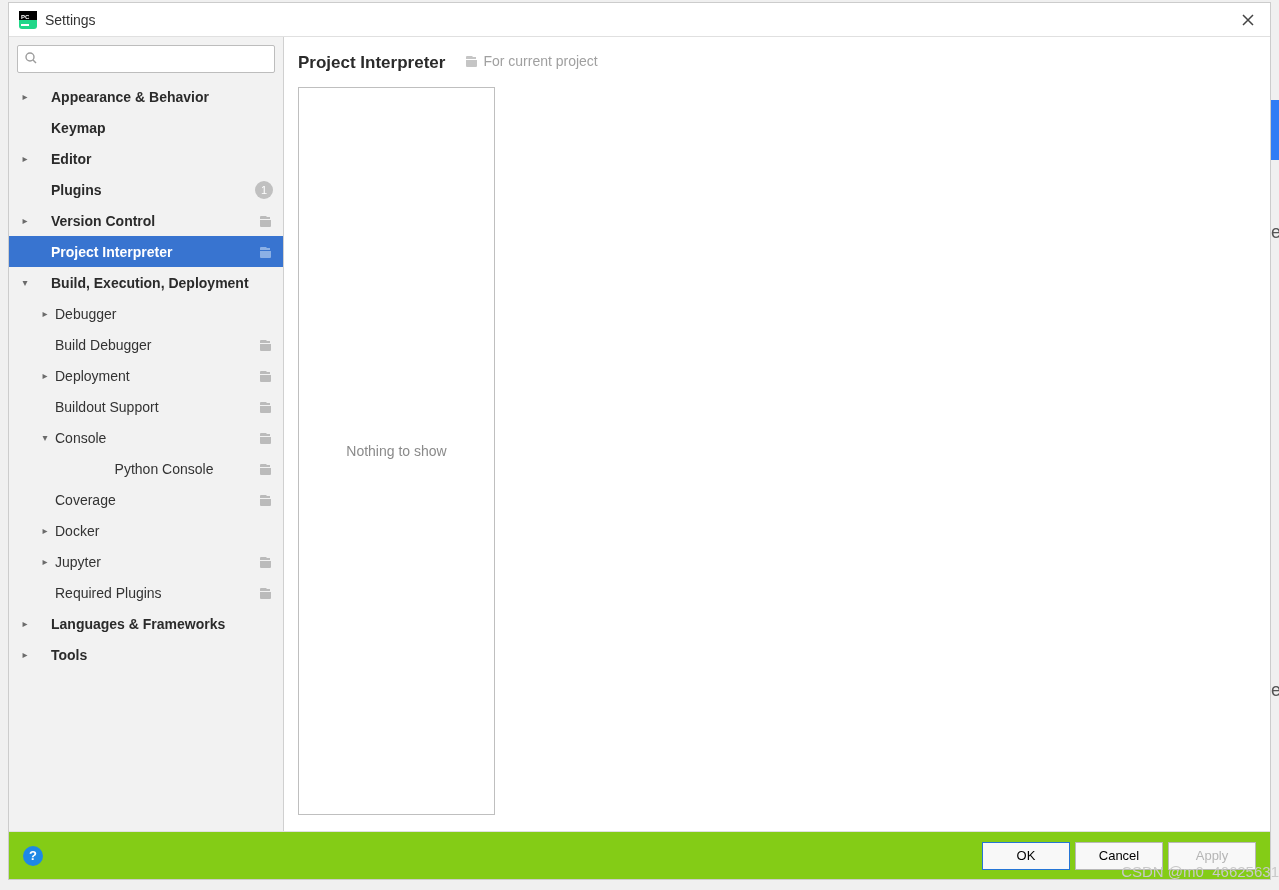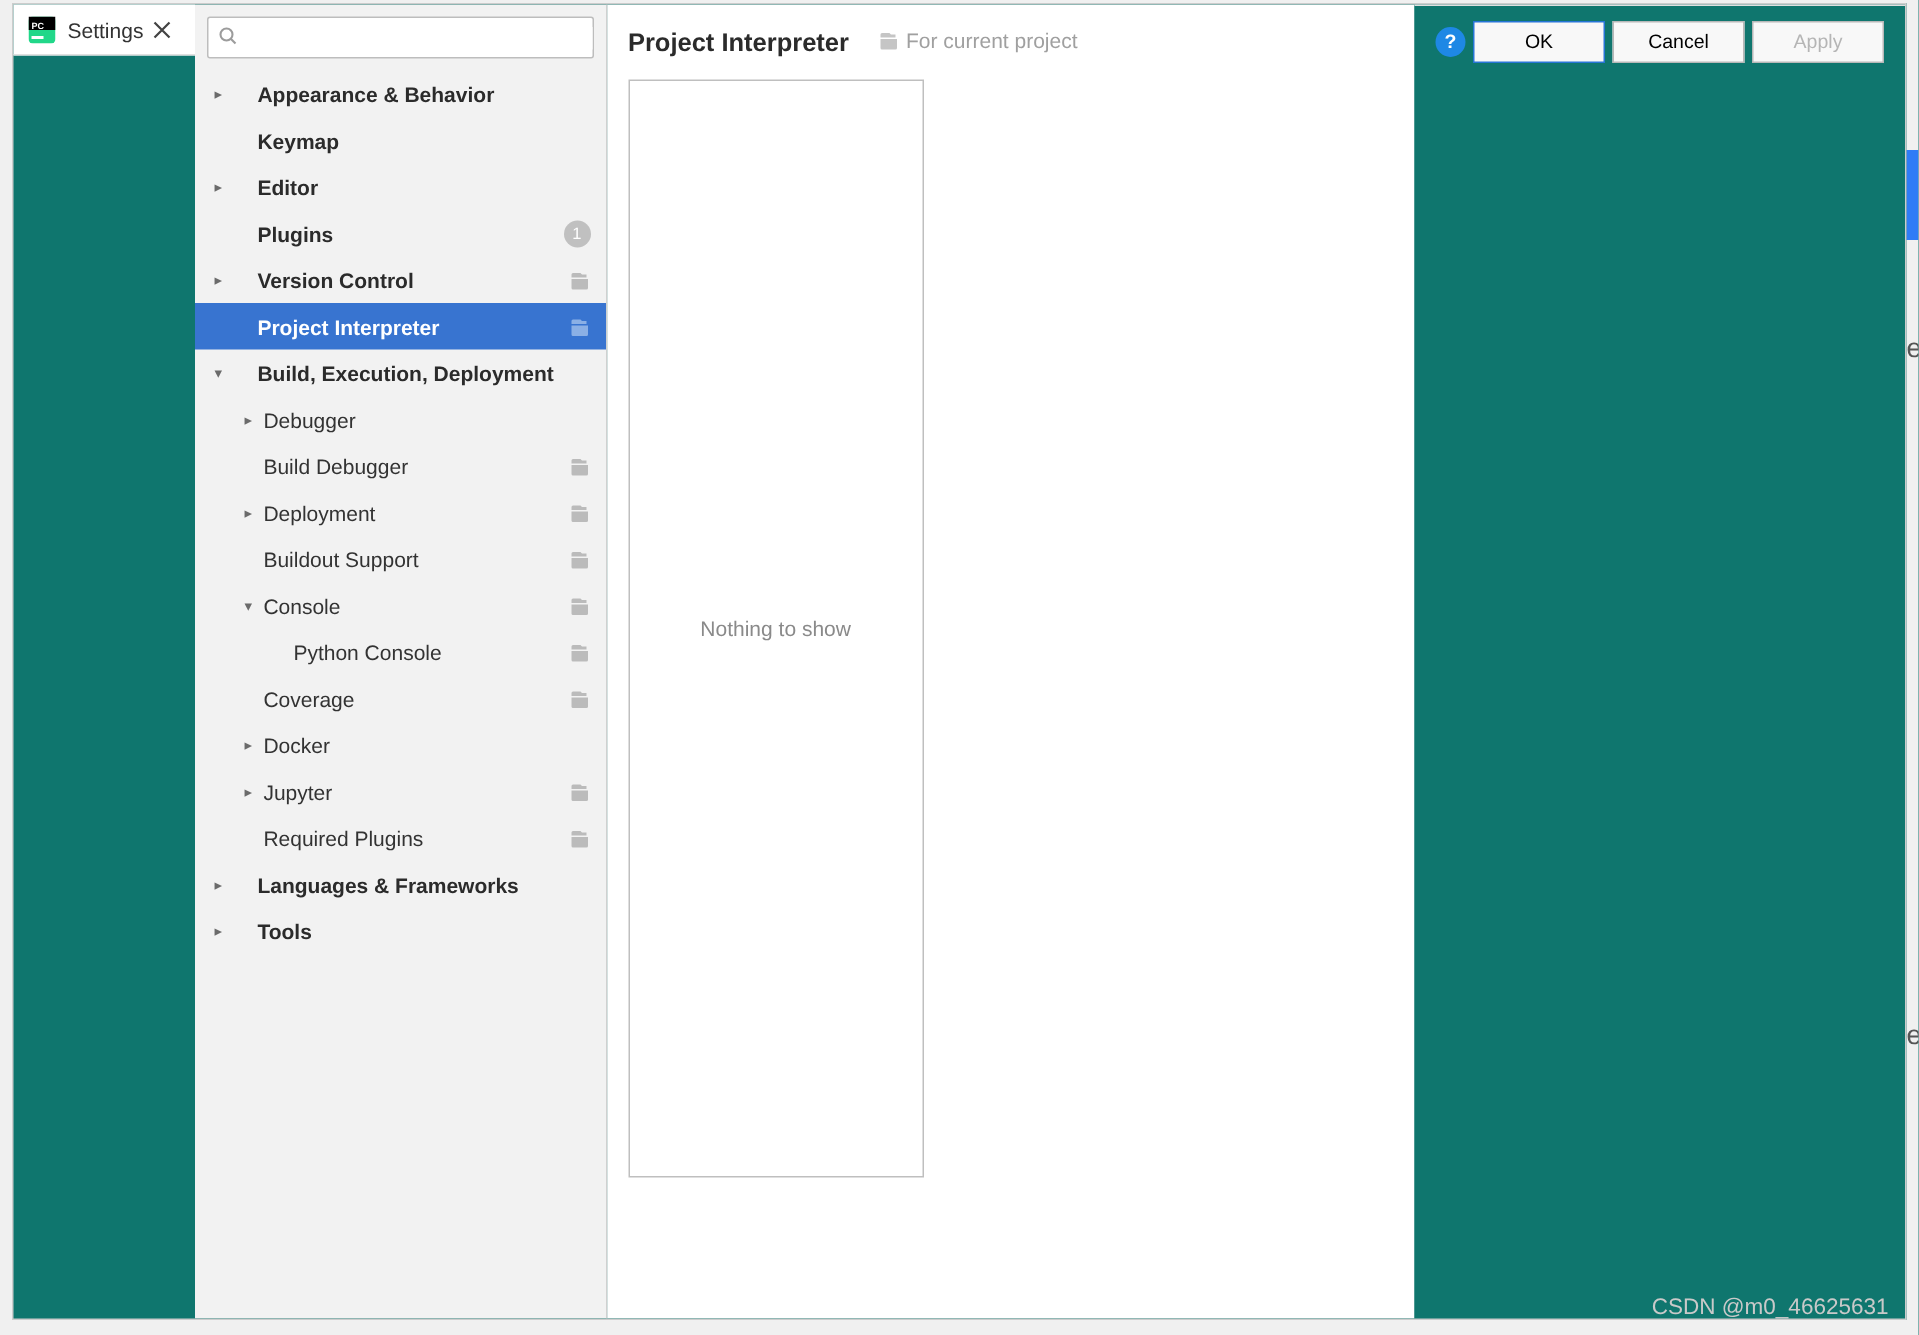--- a/index.html
+++ b/index.html
@@ -9,24 +9,24 @@
   color: #333;
   background: #f0f0f0;
   width: 1279px;
   height: 890px;
   overflow: hidden;
   position: relative;
 }
 .dialog {
   position: absolute;
   left: 8px; top: 2px; right: 8px; bottom: 10px;
-  background: #0f766e;
+  background: #84cc16;
   border: 1px solid #ccc;
   display: flex;
-  flex-direction: row;
+  flex-direction: column;
 }
 .titlebar {
   height: 34px;
   display: flex;
   align-items: center;
   padding: 0 10px;
   border-bottom: 1px solid #e0e0e0;
   background: #fff;
 }
 .titlebar .app-icon {
@@ -110,21 +110,21 @@
 }
 .badge-icon {
   width: 16px; height: 16px;
   margin-right: 10px;
   display: inline-flex;
   align-items: center; justify-content: center;
   opacity: 0.55;
 }
 .depth0 { padding-left: 6px; }
 .depth1 { padding-left: 26px; }
-.depth2 { padding-left: 46px; }
+.depth2 { padding-left: 46px; text-align: center; }
 
 .main {
   flex: 1;
   background: #fff;
   display: flex;
   flex-direction: column;
   padding: 16px 16px 16px 14px;
   overflow: hidden;
 }
 .main-header {
@@ -180,21 +180,21 @@
   margin-left: 5px;
   border: 1px solid #b8b8b8;
   background: #f8f8f8;
   font-size: 13px;
   cursor: pointer;
 }
 .btn.default { border: 1.5px solid #2675d6; }
 .btn.disabled { color: #b5b5b5; cursor: default; }
 .watermark {
   position: absolute;
-  right: 20px; bottom: 10px;
+  right: 0; bottom: 10px;
   color: #c9c9c9;
   font-size: 15px;
   pointer-events: none;
   text-align: right;
 }
 .bg-strip {
   position: absolute;
   right: 0; top: 100px;
   width: 10px; height: 60px;
   background: #2f7cf6;

